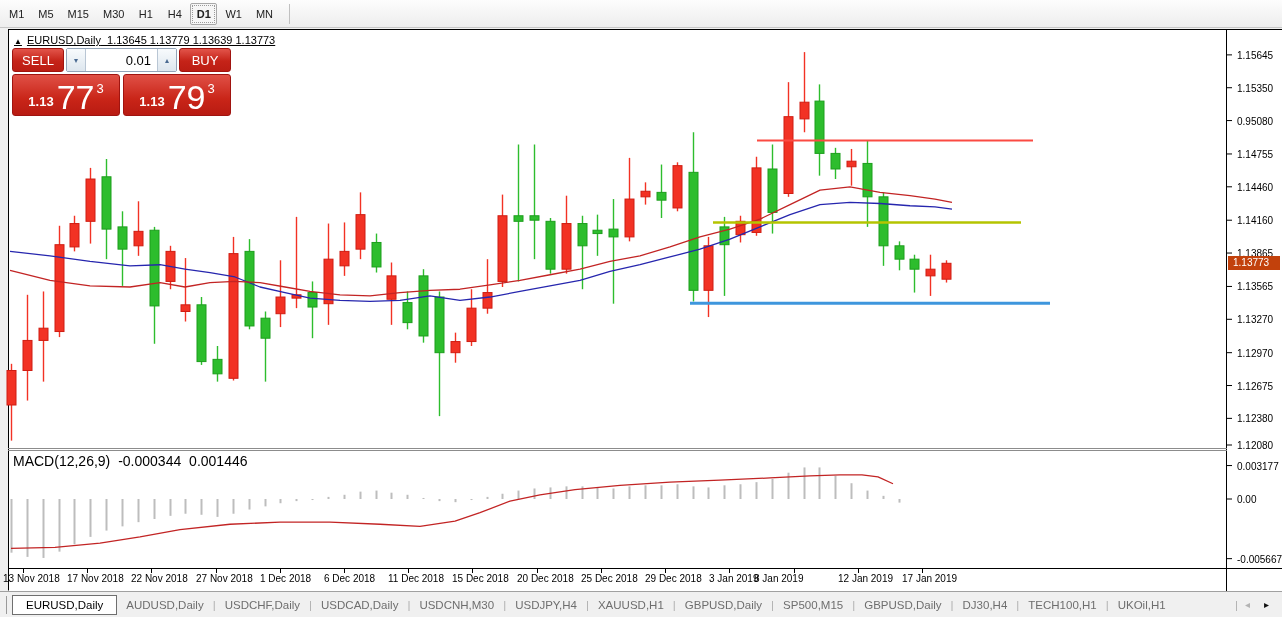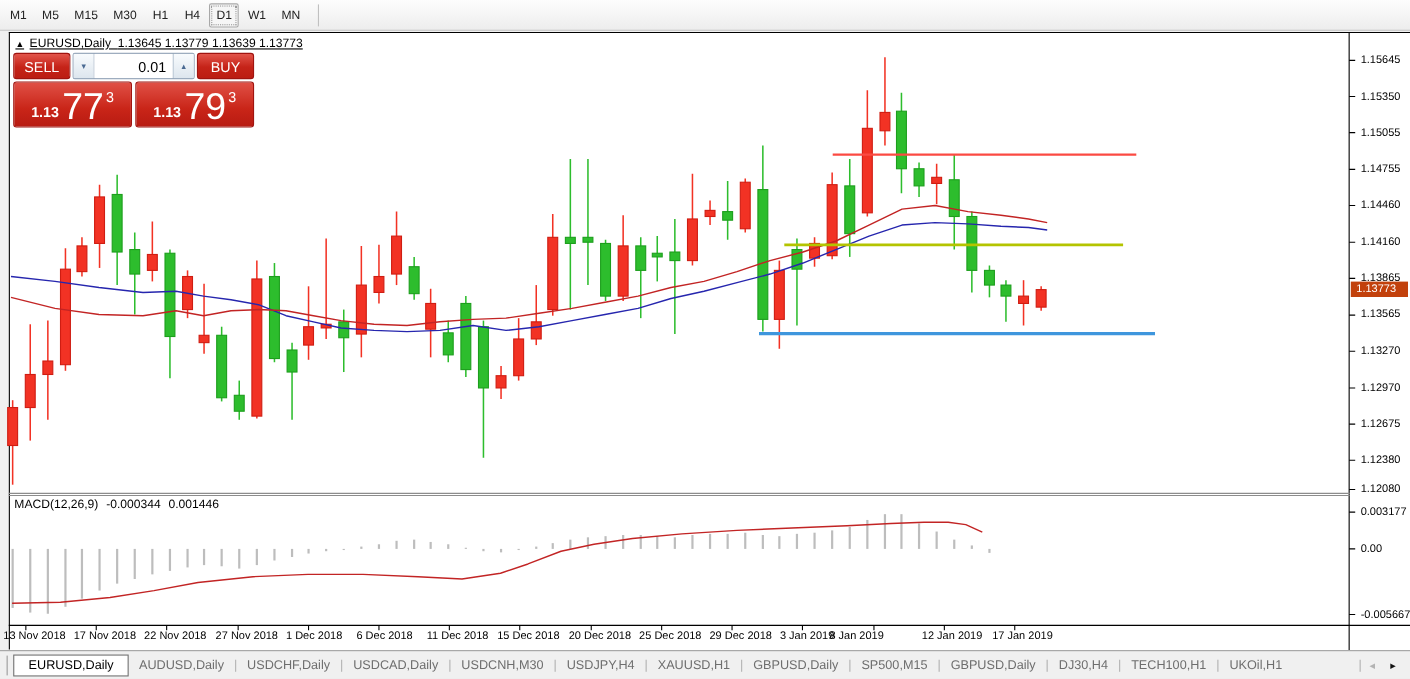--- a/index.html
+++ b/index.html
@@ -7,29 +7,29 @@
   .app{position:relative;width:1282px;height:617px;background:#f0f0f0;
        font-family:"Liberation Sans",sans-serif;overflow:hidden;}
 
   
   .toolbar{position:absolute;left:0;top:0;width:1282px;height:28px;
            background:linear-gradient(#fdfdfd,#ededed);
            border-bottom:1px solid #c6c6c6;display:flex;align-items:center;padding-left:2px;}
   .tf-btn{height:22px;min-width:27px;padding:0 5px;margin:0 1px;font-size:11px;color:#222;
           background:transparent;border:1px solid transparent;border-radius:2px;
           display:flex;align-items:center;justify-content:center;cursor:default;}
-  .tf-btn.active{background:#f6f6f6;border:1px solid #a8a8a8;outline:1px dotted #9a9a9a;outline-offset:-3px;}
+  .tf-btn.active{background:#f6f6f6;border:1px solid #a8a8a8;outline:1px dotted #9a9a9a;outline-offset:-3px;font-weight:bold;}
   .tf-sep{width:1px;height:20px;background:#c0c0c0;margin-left:9px;}
 
   
   .chart-zone{position:absolute;left:0;top:28px;width:1282px;height:563px;}
   #chart-svg{position:absolute;left:0;top:0;}
   .symbol-line{position:absolute;left:14px;top:6px;font-size:11px;color:#000;white-space:nowrap;text-decoration:underline;}
   .symbol-line .tri{font-size:8px;margin-right:5px;}
-  .macd-line{position:absolute;left:13px;top:425px;font-size:11px;color:#000;white-space:nowrap;}
+  .macd-line{position:absolute;left:13px;top:425px;font-size:14px;color:#000;white-space:nowrap;}
   .macd-line span{margin-right:4px;}
   .pa-label{position:absolute;left:1237px;transform:translateY(-50%);font-size:10px;color:#000;}
   .price-badge{position:absolute;left:1228px;width:52px;height:14px;background:#c2410c;color:#fff;
                font-size:10px;line-height:14px;padding-left:5px;transform:translateY(-50%);}
   .date-label{position:absolute;top:545px;font-size:10px;color:#000;white-space:nowrap;}
 
   
   .trade-widget{position:absolute;left:12px;top:20px;width:219px;}
   .tw-row1{display:flex;height:24px;}
   .tw-btn{color:#fff;font-size:13px;display:flex;align-items:center;justify-content:center;
@@ -345,21 +345,21 @@
 
     <div class="macd-line">
       <span>MACD(12,26,9)</span>
       <span>-0.000344</span>
       <span>0.001446</span>
     </div>
 
     <div id="axis-labels">
         <div class="pa-label" style="top: 26.8817px;">1.15645</div>
         <div class="pa-label" style="top: 59.7234px;">1.15350</div>
-        <div class="pa-label" style="top: 92.565px;">1.15055</div>
+        <div class="pa-label" style="top: 92.565px;">0.95080</div>
         <div class="pa-label" style="top: 125.963px;">1.14755</div>
         <div class="pa-label" style="top: 158.805px;">1.14460</div>
         <div class="pa-label" style="top: 192.203px;">1.14160</div>
         <div class="pa-label" style="top: 225.045px;">1.13865</div>
         <div class="pa-label" style="top: 258.443px;">1.13565</div>
         <div class="pa-label" style="top: 291.285px;">1.13270</div>
         <div class="pa-label" style="top: 324.683px;">1.12970</div>
         <div class="pa-label" style="top: 357.525px;">1.12675</div>
         <div class="pa-label" style="top: 390.367px;">1.12380</div>
         <div class="pa-label" style="top: 417px;">1.12080</div>

